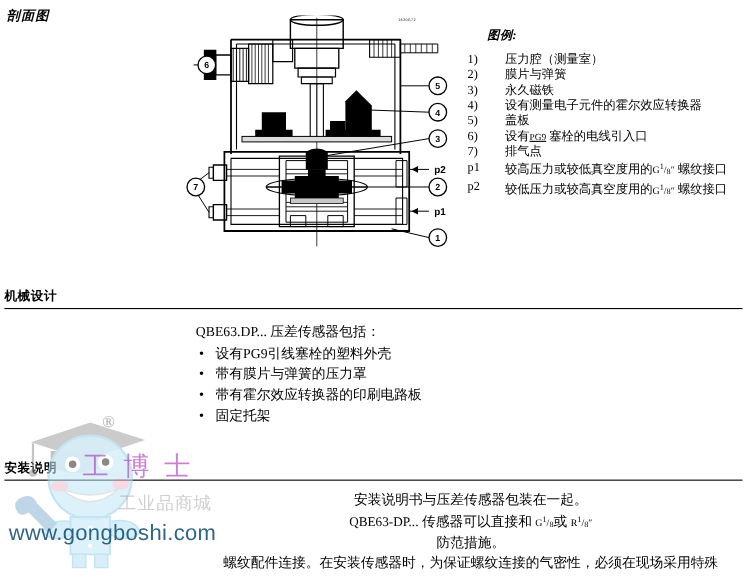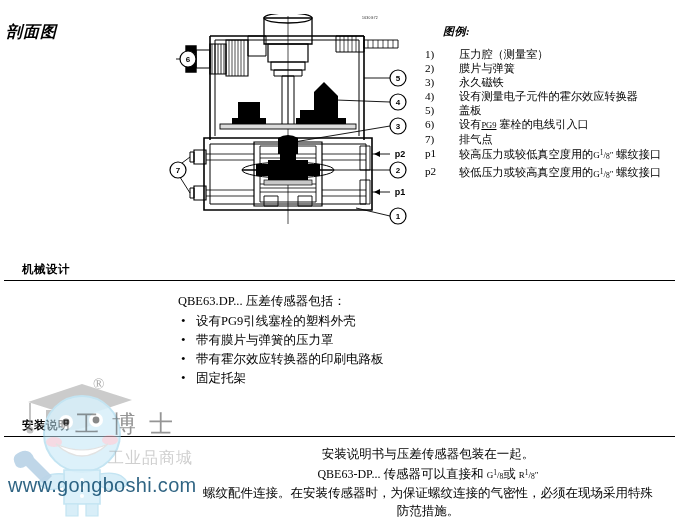--- a/index.html
+++ b/index.html
@@ -8,22 +8,22 @@
     background:#ffffff;
     font-family:"Liberation Serif","DejaVu Serif",serif;
     color:#000;
     position:relative;
     overflow:hidden;
   }
   .page{position:absolute;inset:0;}
 
   
   .fig-title{
-    position:absolute;left:6px;top:22px;
-    font-weight:bold;font-style:italic;font-size:16px;
+    position:absolute;left:6px;top:6px;
+    font-weight:bold;font-style:italic;font-size:12px;
     letter-spacing:1px;
   }
   .fig-code{
     position:absolute;left:362px;top:16px;
     font-size:3.4px;font-family:"Liberation Sans",sans-serif;
     color:#222;letter-spacing:.3px;
   }
 
   
   .drawing{position:absolute;left:168px;top:14px;width:240px;height:212px;}
@@ -41,21 +41,21 @@
   .sm{font-size:8.5px;text-decoration:underline;}
   .frac{font-size:9px;}
   .frac sup{font-size:7.5px;vertical-align:.45em;}
   .frac sub{font-size:7.5px;vertical-align:-.1em;}
 
   
   .section{position:absolute;left:0;width:677px;}
   .sec-head{
     font-family:"Liberation Sans","DejaVu Sans",sans-serif;
     font-weight:bold;font-size:11.5px;
-    padding-left:22px;padding-bottom:3px;letter-spacing:.5px;
+    padding-left:4px;padding-bottom:3px;letter-spacing:.5px;
   }
   .sec-rule{border-top:1.3px solid #000;width:671px;margin-left:4px;}
 
   
   .body-block{position:absolute;left:178px;font-size:12.5px;line-height:17.5px;}
   .body-block .lead{margin:0 0 1px 0;}
   ul.bullets{list-style:none;margin:0;padding:0;}
   ul.bullets li{position:relative;padding-left:18px;line-height:19px;}
   ul.bullets li::before{
     content:"\2022";position:absolute;left:3px;top:-1px;font-size:13px;
@@ -63,21 +63,21 @@
   .mono{font-family:Liberation Serif, serif;font-size:12px;}
   .para-line{white-space:nowrap;text-align:center;}
 
   
   .watermark{position:absolute;left:0;top:370px;width:330px;height:158px;pointer-events:none;}
   .wm-reg{
     position:absolute;left:93px;top:6px;font-size:15px;color:#8c8c8c;opacity:.75;
     font-family:"Liberation Serif",serif;
   }
   .wm-brand{
-    position:absolute;left:75px;top:38px;font-size:24px;color:#404040;opacity:.55;
+    position:absolute;left:75px;top:38px;font-size:24px;color:#a21caf;opacity:.55;
     letter-spacing:13px;font-family:"Liberation Serif",serif;
   }
   .wm-sub{
     position:absolute;left:108px;top:78px;font-size:16px;color:#a8a8a8;opacity:.55;
     letter-spacing:1px;font-family:Liberation Mono, monospace;
   }
   .wm-url{
     position:absolute;left:8px;top:104px;font-size:20px;color:#0c4a6e;opacity:.85;
     font-family:"Liberation Sans",sans-serif;letter-spacing:.3px;
   }
@@ -320,22 +320,22 @@
   </div>
 
   <div class="body-block" style="top:446px;width:500px;">
     <div class="para-line">安装说明书与压差传感器包装在一起。</div>
     <div class="para-line">
       <span class="mono">QBE63-DP...</span>
       <span>传感器可以直接和</span>
       <span class="frac"><span>G</span><sup>1</sup>/<sub>8</sub></span><span>或</span>
       <span class="frac"><span>R</span><sup>1</sup>/<sub>8</sub><span>″</span></span>
     </div>
+    <div class="para-line">防范措施。</div>
     <div class="para-line">螺纹配件连接。在安装传感器时，为保证螺纹连接的气密性，必须在现场采用特殊</div>
-    <div class="para-line">防范措施。</div>
   </div>
 
   <div class="watermark">
     <svg class="wm-mascot" width="180" height="150" viewBox="0 0 180 150" xmlns="http://www.w3.org/2000/svg">
 
       <g opacity="0.85">
         <polygon points="18,32 72,14 122,30 68,48" fill="#9a9a9a"></polygon>
         <path d="M36 40 v14 q22 12 48 0 v-14" fill="#8e8e8e"></path>
         <line x1="20" y1="33" x2="20" y2="58" stroke="#8e8e8e" stroke-width="2"></line>
         <circle cx="20" cy="60" r="3.5" fill="#8e8e8e"></circle>

